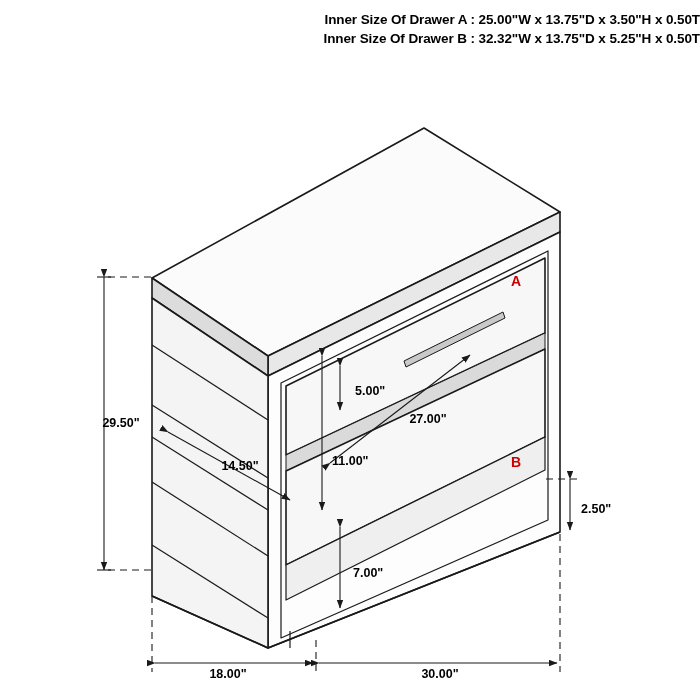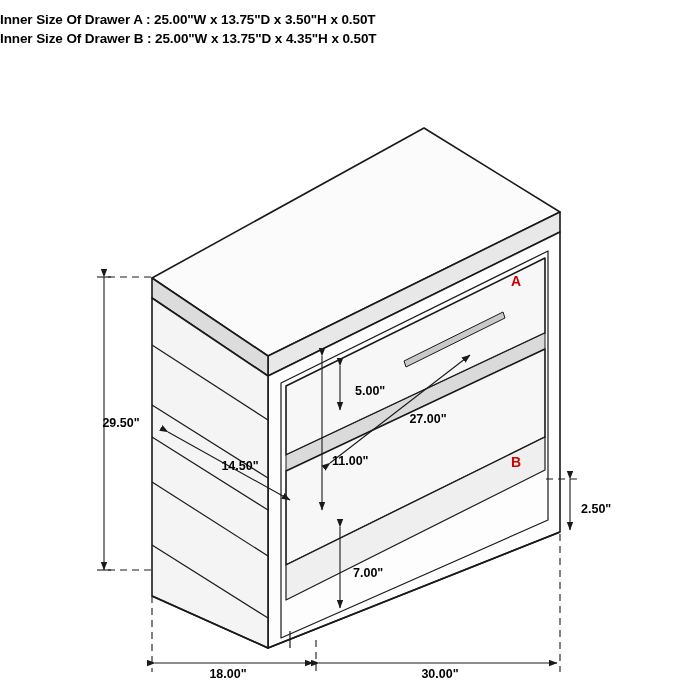--- a/index.html
+++ b/index.html
@@ -13,21 +13,21 @@
     height: 700px;
     background: #ffffff;
     font-family: "Liberation Sans", sans-serif;
     overflow: hidden;
   }
   .title-block {
     position: absolute;
     top: 10px;
     left: 0;
     width: 700px;
-    text-align: left;
+    text-align: right;
     font-size: 13.5px;
     font-weight: bold;
     color: #000000;
     line-height: 19px;
     letter-spacing: -0.1px;
   }
   .title-line { display: block; }
 
   svg.diagram {
     position: absolute;
@@ -49,21 +49,21 @@
     fill: #cc0000;
   }
 </style>
 </head>
 <body>
 
 <div id="root">
 
   <div class="title-block">
     <span class="title-line">Inner Size Of Drawer A : 25.00"W x 13.75"D x 3.50"H x 0.50T</span>
-    <span class="title-line">Inner Size Of Drawer B : 25.00"W x 13.75"D x 4.35"H x 0.50T</span>
+    <span class="title-line">Inner Size Of Drawer B : 32.32"W x 13.75"D x 5.25"H x 0.50T</span>
   </div>
 
   <svg class="diagram" viewBox="0 0 700 700">
     <defs>
       <marker id="ah" markerWidth="9" markerHeight="9" refX="7.5" refY="3" orient="auto" markerUnits="strokeWidth">
         <path d="M0,0 L8,3 L0,6 z" fill="#1a1a1a"></path>
       </marker>
       <marker id="ah2" markerWidth="9" markerHeight="9" refX="7.5" refY="3" orient="auto" markerUnits="strokeWidth">
         <path d="M0,0 L8,3 L0,6 z" fill="#1a1a1a"></path>
       </marker>

